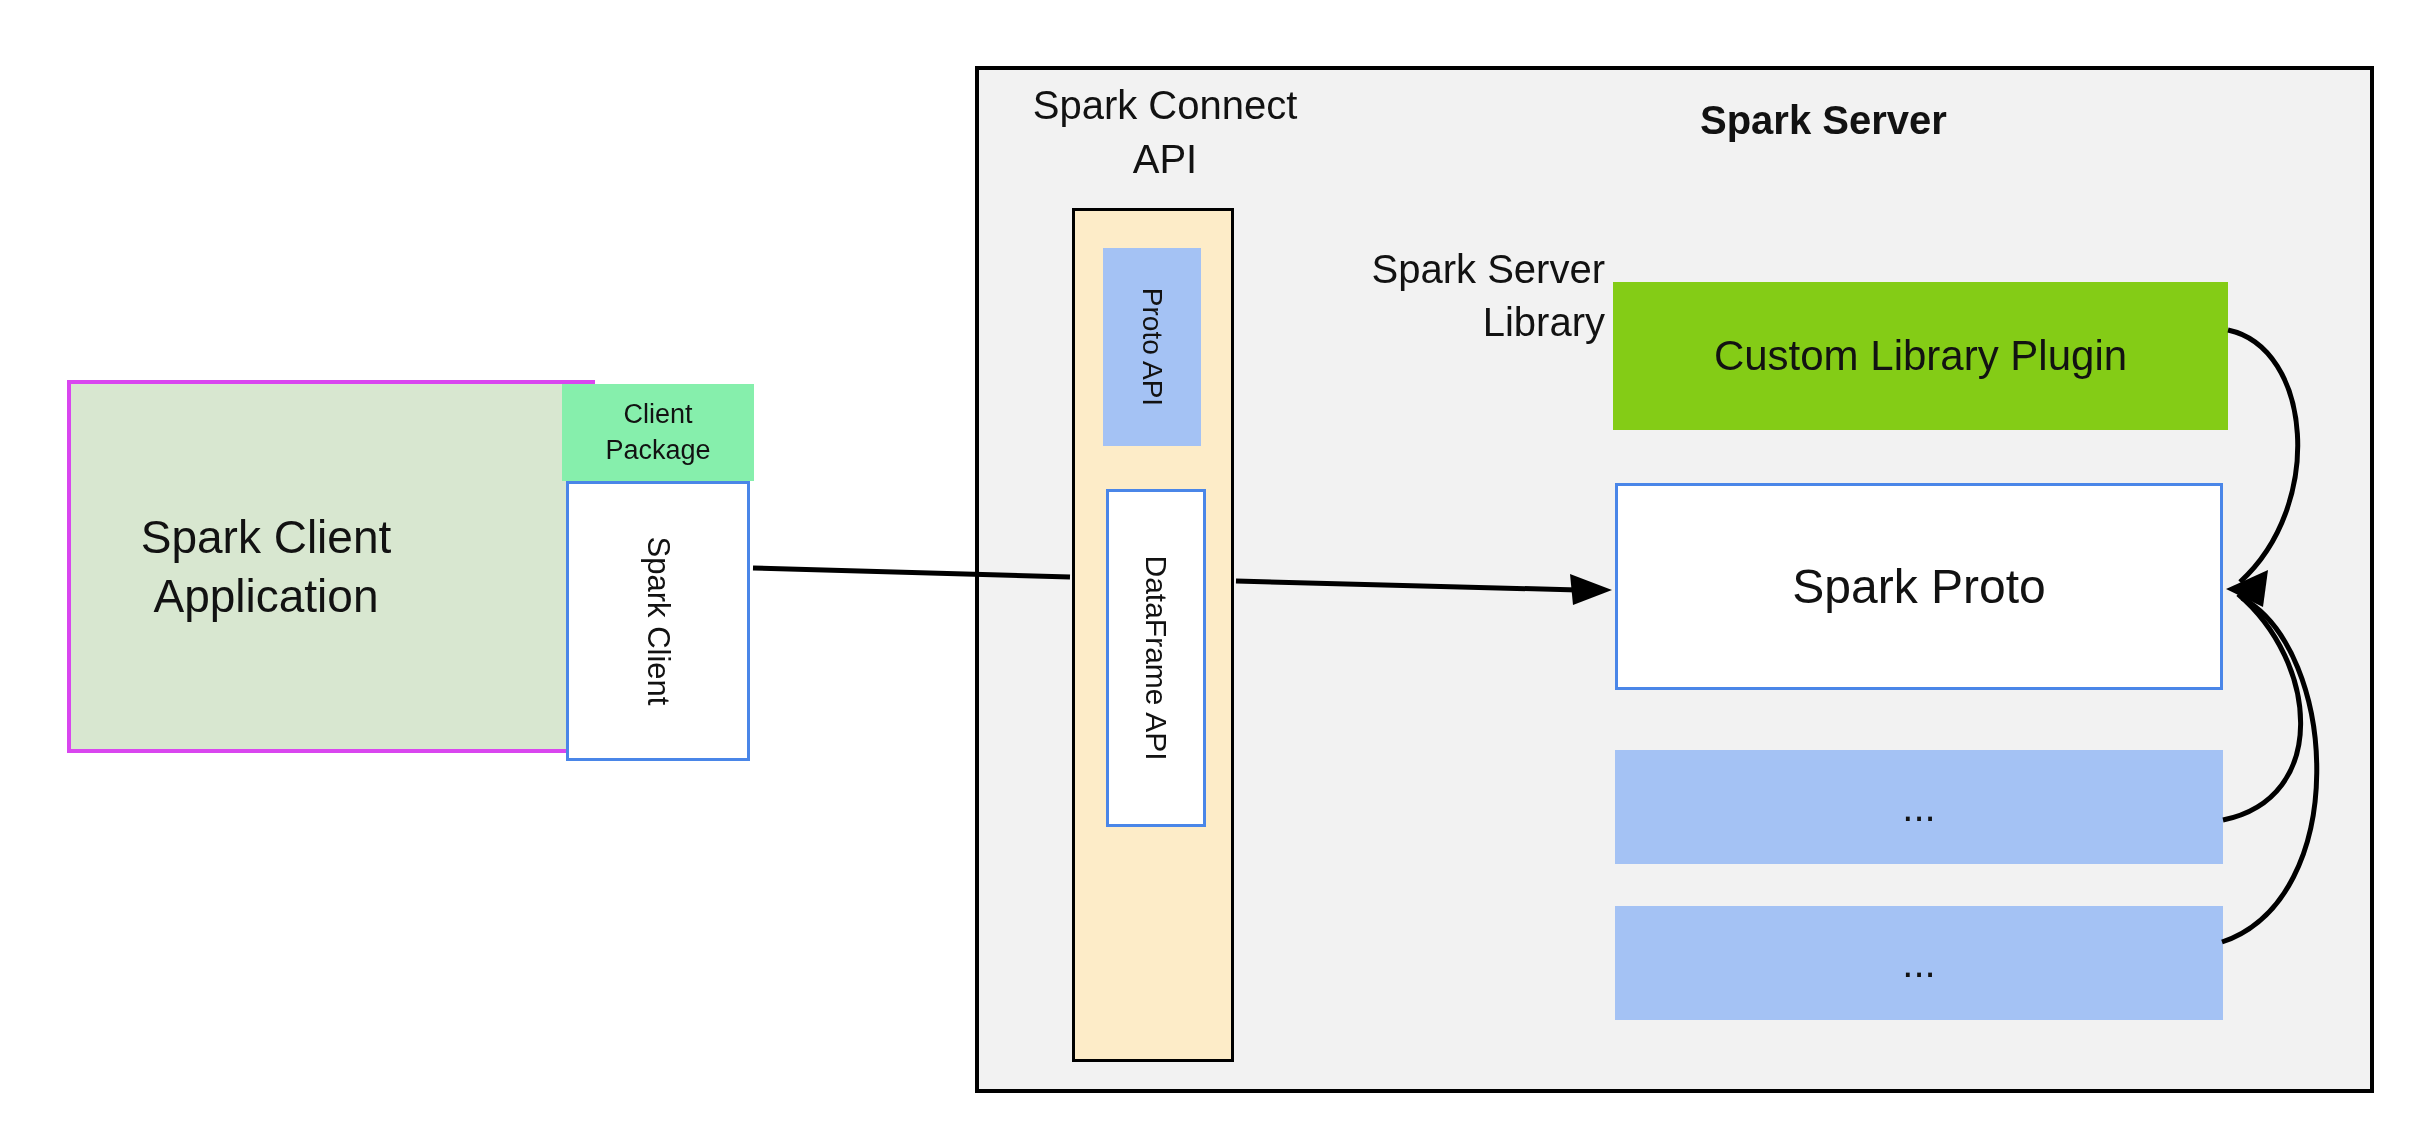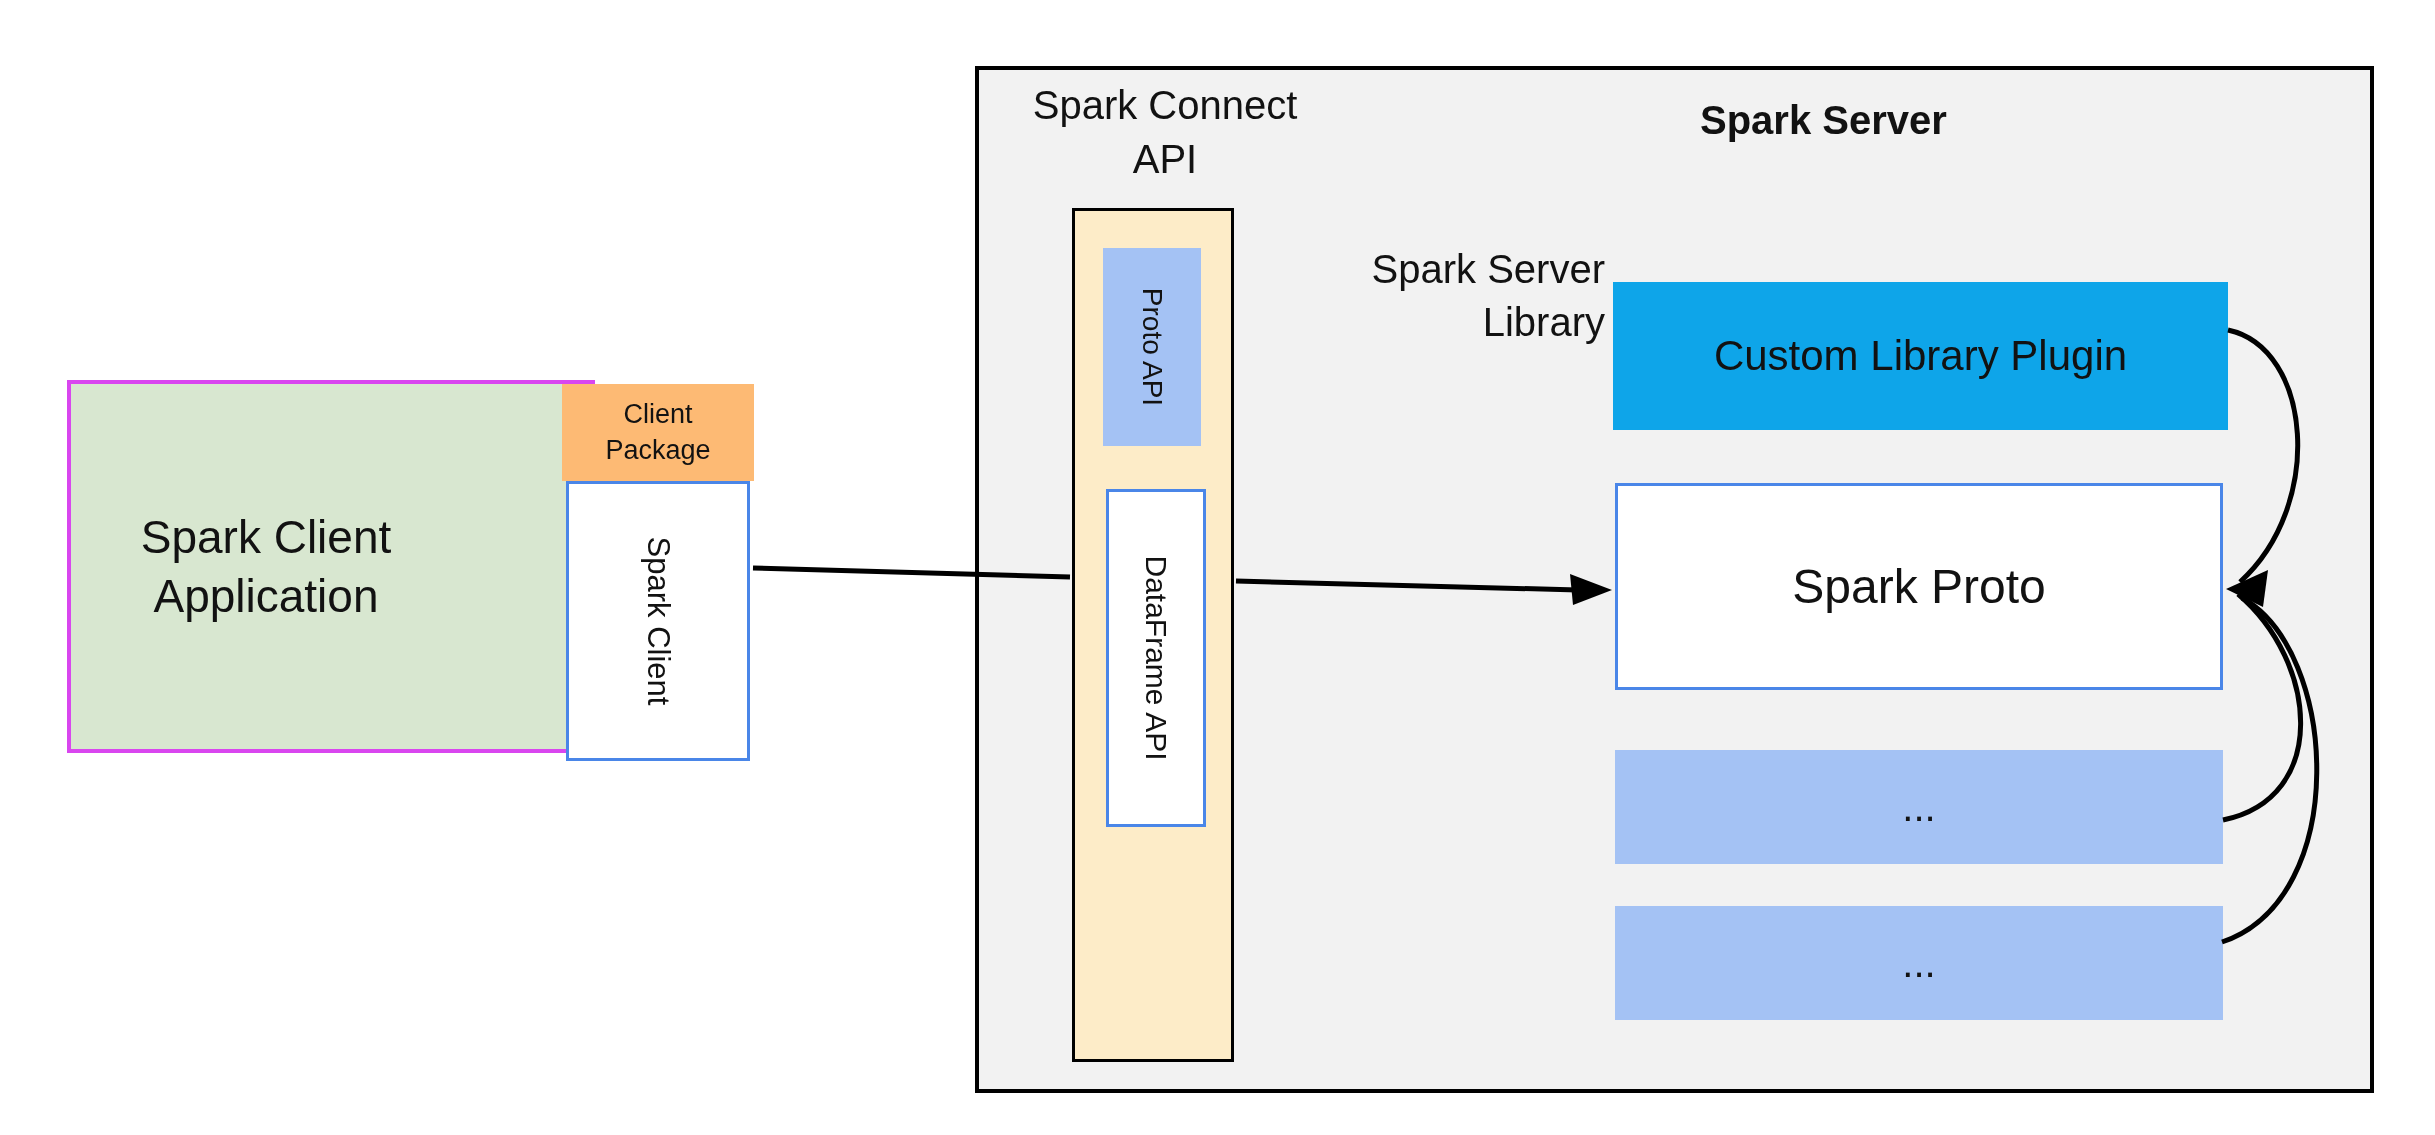--- a/index.html
+++ b/index.html
@@ -3,32 +3,32 @@
 <meta charset="utf-8">
 <style>
   html,body{margin:0;padding:0;background:#ffffff;}
   .canvas{
     position:relative;width:2435px;height:1135px;background:#ffffff;
     font-family:"Liberation Sans", sans-serif;color:#121212;overflow:hidden;
   }
   .box{position:absolute;box-sizing:border-box;display:flex;align-items:center;justify-content:center;text-align:center;}
   .green-box{left:67px;top:380px;width:528px;height:373px;background:#d8e7d0;border:4px solid #d946ef;}
   .green-box .lbl{font-size:46px;line-height:1.28;max-width:430px;margin-right:130px;}
-  .client-package{left:562px;top:384px;width:192px;height:97px;background:#fdba74;}
+  .client-package{left:562px;top:384px;width:192px;height:97px;background:#86efac;}
   .client-package .lbl{font-size:27px;line-height:1.3;max-width:120px;}
   .spark-client-box{left:566px;top:481px;width:184px;height:280px;background:#ffffff;border:3px solid #4a86e8;}
   .server-box{left:975px;top:66px;width:1399px;height:1027px;background:#f2f2f2;border:4px solid #000;}
   .label{position:absolute;box-sizing:border-box;}
   .connect-api-label{left:1000px;top:78px;width:330px;text-align:center;font-size:40px;line-height:1.35;}
   .server-title{left:1700px;top:98px;width:340px;font-size:40px;font-weight:bold;}
   .yellow-box{left:1072px;top:208px;width:162px;height:854px;background:#fdecc8;border:3px solid #000;}
   .proto-api{left:1103px;top:248px;width:98px;height:198px;background:#a4c2f4;}
   .dataframe-api{left:1106px;top:489px;width:100px;height:338px;background:#ffffff;border:3px solid #4a86e8;}
   .server-library-label{left:1305px;top:243px;width:300px;text-align:right;font-size:40px;line-height:1.32;}
-  .plugin-box{left:1613px;top:282px;width:615px;height:148px;background:#0ea5e9;font-size:42px;}
+  .plugin-box{left:1613px;top:282px;width:615px;height:148px;background:#84cc16;font-size:42px;}
   .core-box{left:1615px;top:483px;width:608px;height:207px;background:#ffffff;border:3px solid #4a86e8;font-size:48px;}
   .dots-box{left:1615px;width:608px;height:114px;background:#a4c2f4;font-size:40px;}
   .dots-1{top:750px;}
   .dots-2{top:906px;}
   .vtext{transform:rotate(90deg);white-space:nowrap;}
   .spark-client-box .vtext{font-size:31px;}
   .proto-api .vtext{font-size:28px;}
   .dataframe-api .vtext{font-size:30px;}
   .arrow-layer{position:absolute;left:0;top:0;width:2435px;height:1135px;z-index:10;pointer-events:none;}
 </style>

